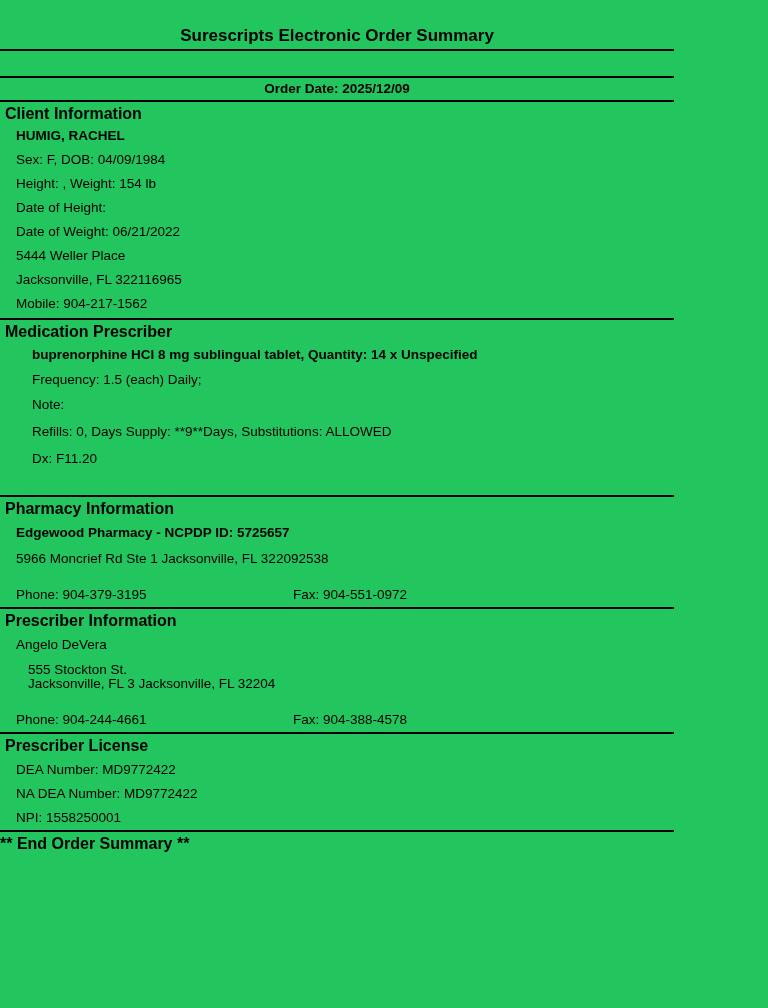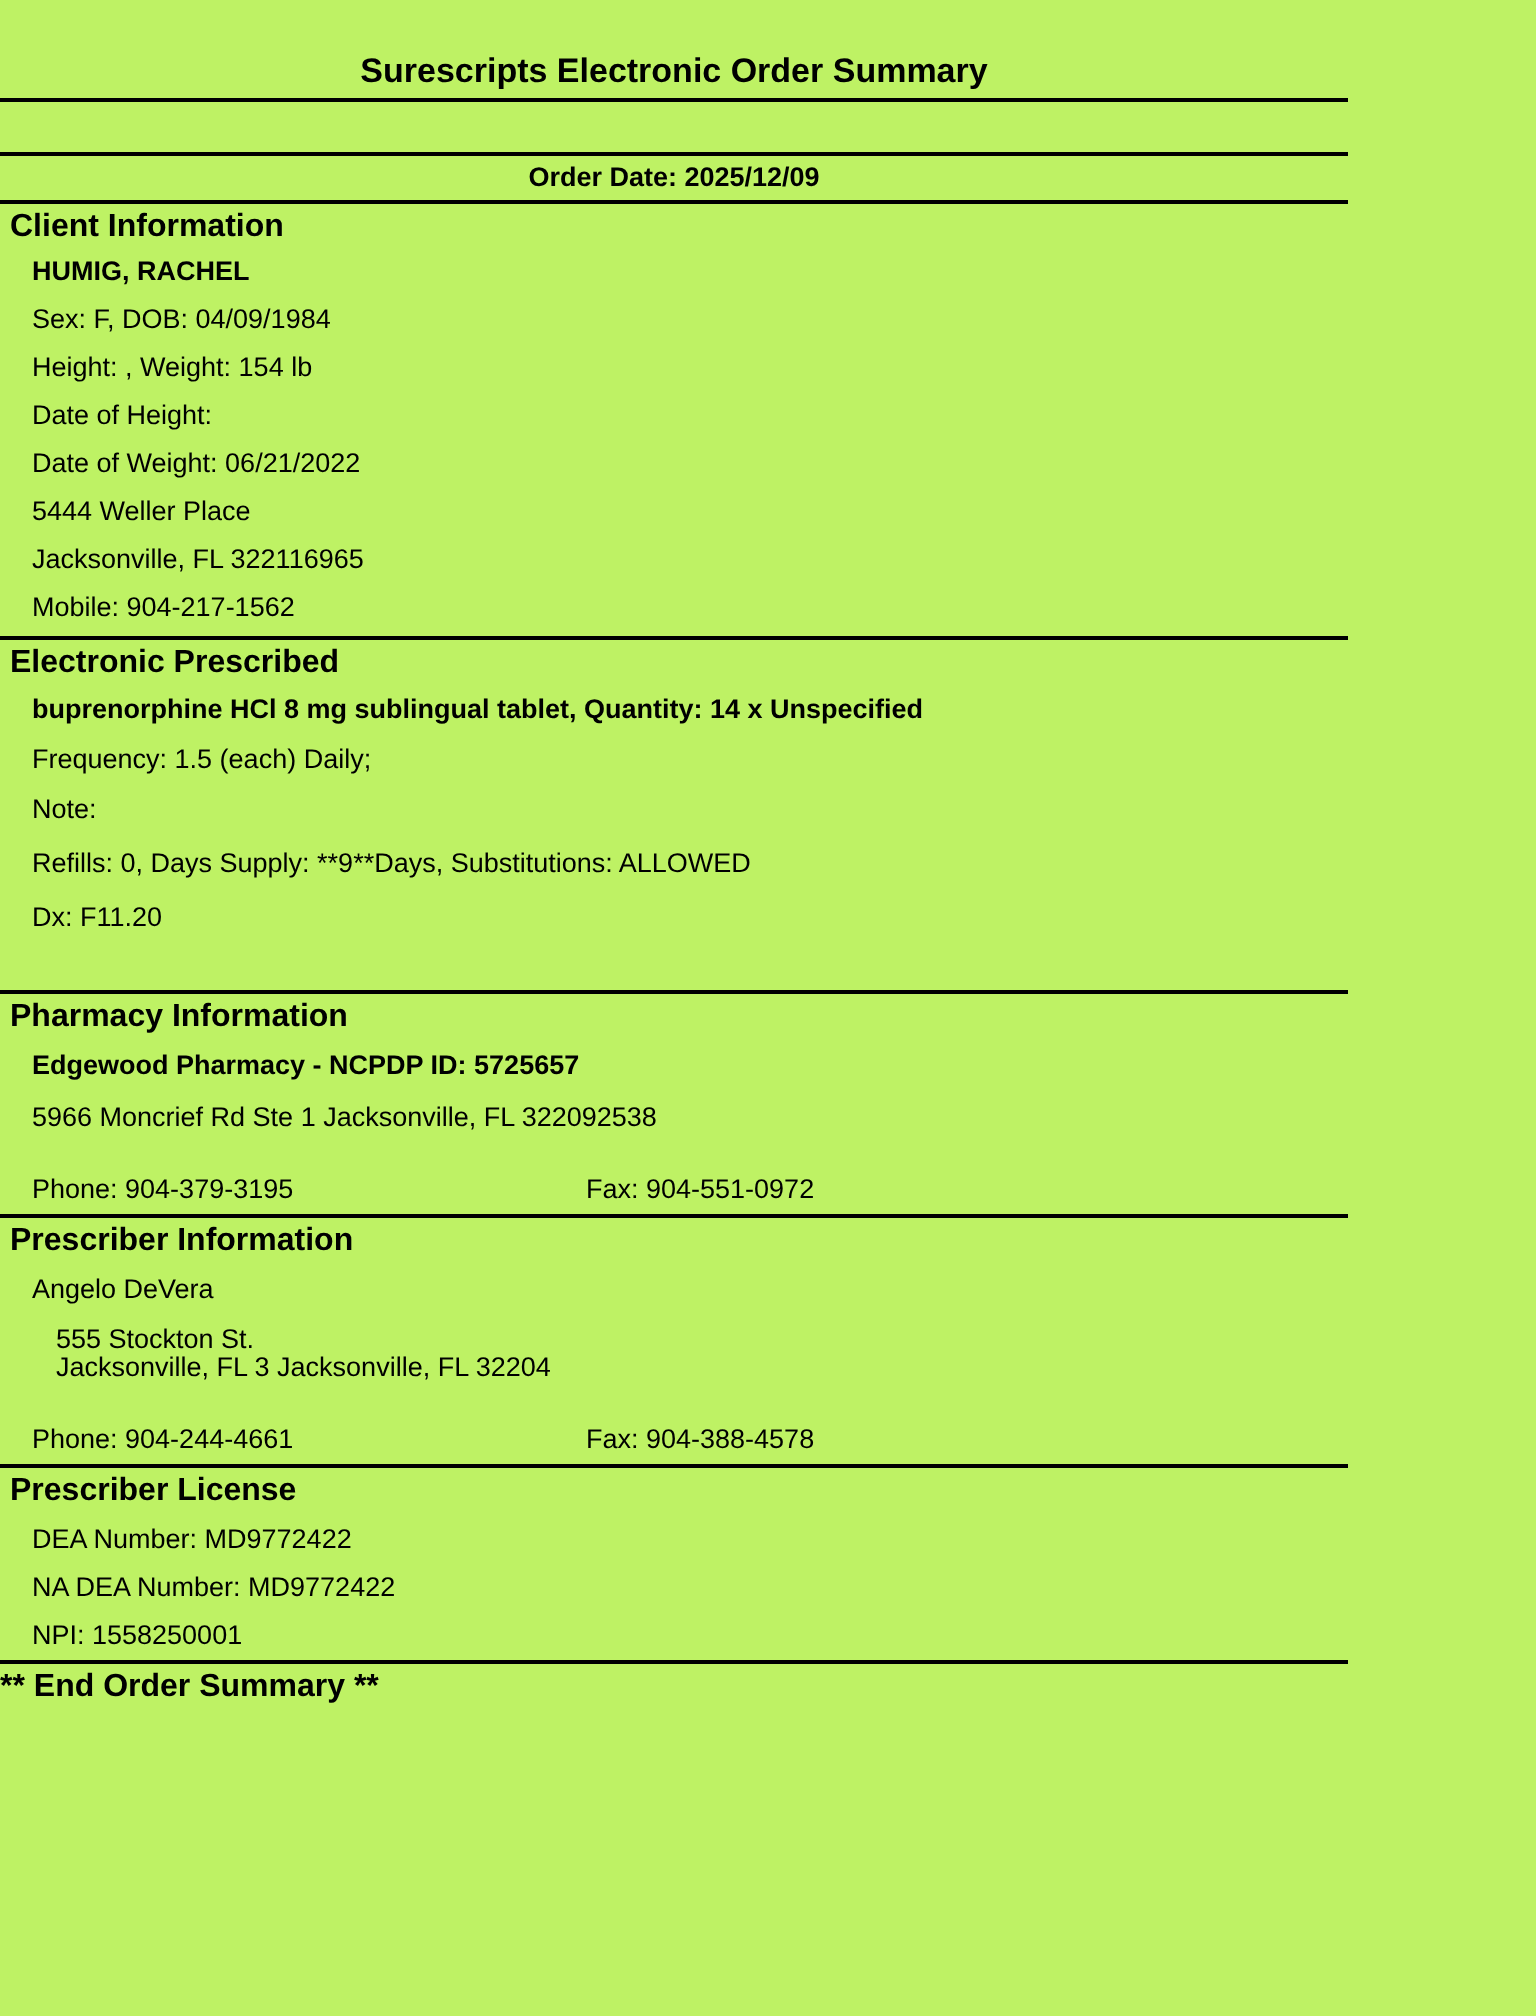--- a/index.html
+++ b/index.html
@@ -1,21 +1,21 @@
 <!DOCTYPE html>
 <html><head>
 <meta charset="utf-8">
 <style>
   * { margin:0; padding:0; box-sizing:border-box; }
   html,body { background:#ffffff; }
   body { font-family:"Liberation Sans", sans-serif; color:#000000; }
   .page {
     position:relative;
     width:768px; height:1008px;
-    background:#bef264;
+    background:#22c55e;
     overflow:hidden;
   }
   .content { width:674px; }
 
   .rule { border:none; border-top:2px solid #000000; margin:0; }
 
   .doc-title {
     margin-top:26px;
     line-height:20px;
     font-size:17px; font-weight:bold;
@@ -37,21 +37,21 @@
   }
 
   .line {
     padding-left:16px;
     line-height:24px;
     font-size:13.5px;
   }
   .line.bold { font-weight:bold; }
   .line.m2 { margin-top:2px; }
 
-  .med-line { line-height:25px; }
+  .med-line { line-height:25px;margin-left:16px; }
 
   .rule-after-mobile { margin-top:2px; }
   .rule-pharmacy { margin-top:24px; }
 
   .addr-block {
     padding-left:28px;
     margin-top:6px;
     line-height:14px;
     font-size:13.5px;
   }
@@ -88,21 +88,21 @@
       <div class="line">Height: , Weight: 154 lb</div>
       <div class="line">Date of Height:</div>
       <div class="line">Date of Weight: 06/21/2022</div>
       <div class="line">5444 Weller Place</div>
       <div class="line">Jacksonville, FL 322116965</div>
       <div class="line">Mobile: 904-217-1562</div>
     </div>
     <hr class="rule rule-after-mobile">
 
     <div>
-      <div class="section-heading">Electronic Prescribed</div>
+      <div class="section-heading">Medication Prescriber</div>
       <div class="line med-line bold">buprenorphine HCl 8 mg sublingual tablet, Quantity: 14 x Unspecified</div>
       <div class="line med-line">Frequency: 1.5 (each) Daily;</div>
       <div class="line med-line">Note:</div>
       <div class="line med-line m2">Refills: 0, Days Supply: **9**Days, Substitutions: ALLOWED</div>
       <div class="line med-line m2">Dx: F11.20</div>
     </div>
     <hr class="rule rule-pharmacy">
 
     <div>
       <div class="section-heading">Pharmacy Information</div>

